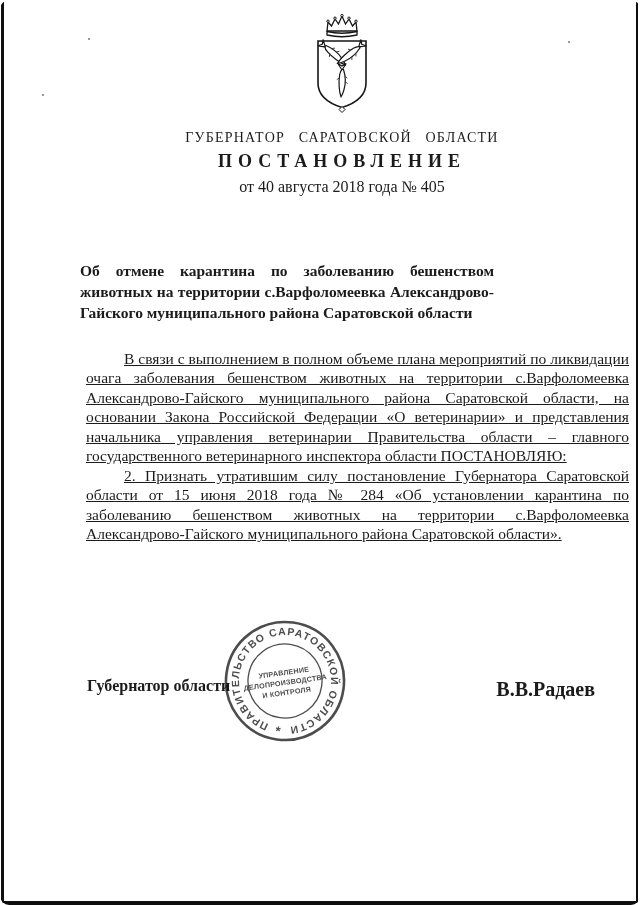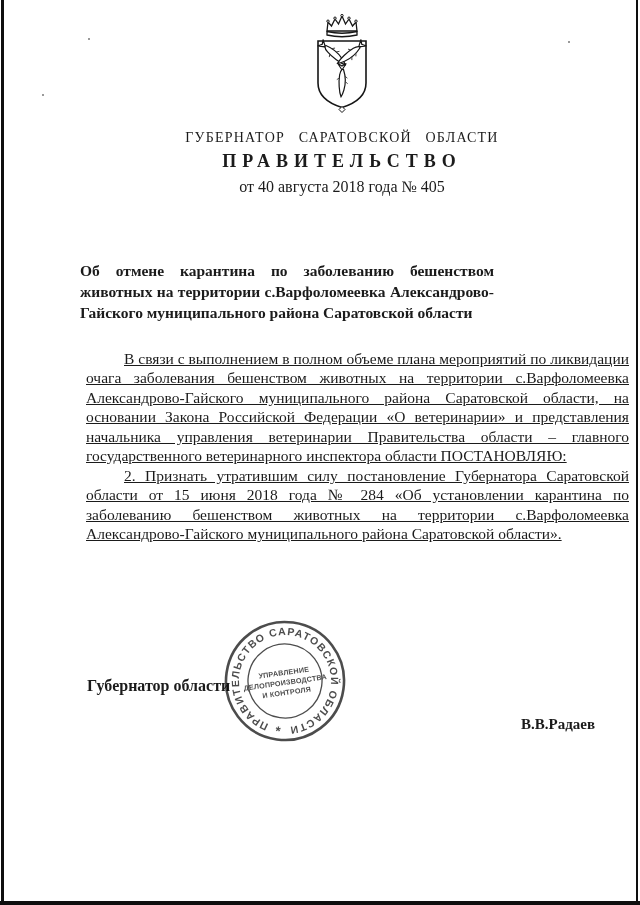--- a/index.html
+++ b/index.html
@@ -1,18 +1,18 @@
 <!DOCTYPE html>
 <html><head>
 <meta charset="utf-8">
 <style>
   html,body { margin:0; padding:0; background:#ffffff; }
   .page {
     position:relative; width:640px; height:905px; background:#ffffff;
-    font-family:"Liberation Serif", serif; color:#1b1b1b; overflow:hidden;
+    font-family:"Liberation Serif", serif; color:#1b1b1b; overflow:hidden;border-radius:9px;
   }
   
   .edge { position:absolute; background:#0e0e0e; }
   .edge-left   { left:1px; top:0; width:3px; height:905px; }
   .edge-right  { left:636px; top:0; width:2px; height:905px; }
   .edge-bottom { left:0; top:901px; width:640px; height:4px; }
   .speck { position:absolute; width:2px; height:2px; background:#9a9a9a; }
 
   
   .emblem { position:absolute; left:312px; top:14px; width:60px; height:102px; }
@@ -35,21 +35,21 @@
   
   .body {
     position:absolute; left:86px; top:349px; width:543px;
     font-size:15.5px; line-height:19.45px; text-align:justify;text-decoration:underline;
   }
   .body p { margin:0; text-indent:38px; }
   .marked { border-bottom:2px solid #6a6a6a; }
 
   
   .sig-post { position:absolute; left:87px; top:677px; font-size:16px; font-weight:bold; white-space:nowrap; }
-  .sig-name { position:absolute; right:45px; top:678px; font-size:15px; font-weight:bold; white-space:nowrap;margin-top:38px; }
+  .sig-name { position:absolute; right:45px; top:678px; font-size:20px; font-weight:bold; white-space:nowrap; }
 
   
   .stamp { position:absolute; left:215px; top:611px; width:140px; height:140px;
            mix-blend-mode:multiply; opacity:0.92; }
   .stamp text, .stamp textPath {
     font-family:"Liberation Sans", sans-serif; fill:#3d3d3d;
   }
   .ring-text { font-size:10.5px; font-weight:bold; letter-spacing:1px; }
   .center-text { font-size:7.2px; font-weight:bold; letter-spacing:0.2px; text-anchor:middle; }
   .star-text { font-size:13px; font-weight:bold; text-anchor:middle; }
@@ -89,21 +89,21 @@
       <path class="blk" stroke-width="1.6" d="M6,27 L54,27 L54,69 C54,81 46,88.5 30,93.5 C14,88.5 6,81 6,69 Z"></path>
       <path class="blk" stroke-width="1" d="M30,92.5 l3,3 l-3,3 l-3,-3 Z"></path>
 
       <use href="#fish" transform="translate(11,31) rotate(40)"></use>
       <use href="#fish" transform="translate(49,31) rotate(140)"></use>
       <use href="#fish" transform="translate(30,53) rotate(90)"></use>
     </svg>
   </div>
 
   <div class="hline org">ГУБЕРНАТОР САРАТОВСКОЙ ОБЛАСТИ</div>
-  <div class="hline dtype">ПРАВИТЕЛЬСТВО</div>
+  <div class="hline dtype">ПОСТАНОВЛЕНИЕ</div>
   <div class="hline dateline">от 40 августа 2018 года № 405</div>
 
   <div class="subject">Об отмене карантина по заболеванию бешенством животных на территории с.Варфоломеевка Александрово-Гайского муниципального района Саратовской области</div>
 
   <div class="body">
     <p>В связи с выполнением в полном объеме плана мероприятий по ликвидации очага заболевания бешенством животных на территории с.Варфоломеевка Александрово-Гайского муниципального района Саратовской области, на основании Закона Российской Федерации «О ветеринарии» и представления начальника управления ветеринарии Правительства области – главного государственного ветеринарного инспектора области ПОСТАНОВЛЯЮ:</p>
     <p>2. Признать утратившим силу постановление Губернатора Саратовской области от 15 июня 2018 года № 284 «Об установлении карантина по заболеванию бешенством животных на территории с.Варфоломеевка Александрово-Гайского муниципального района Саратовской области».</p>
   </div>
 
   <div class="sig-post">Губернатор области</div>

